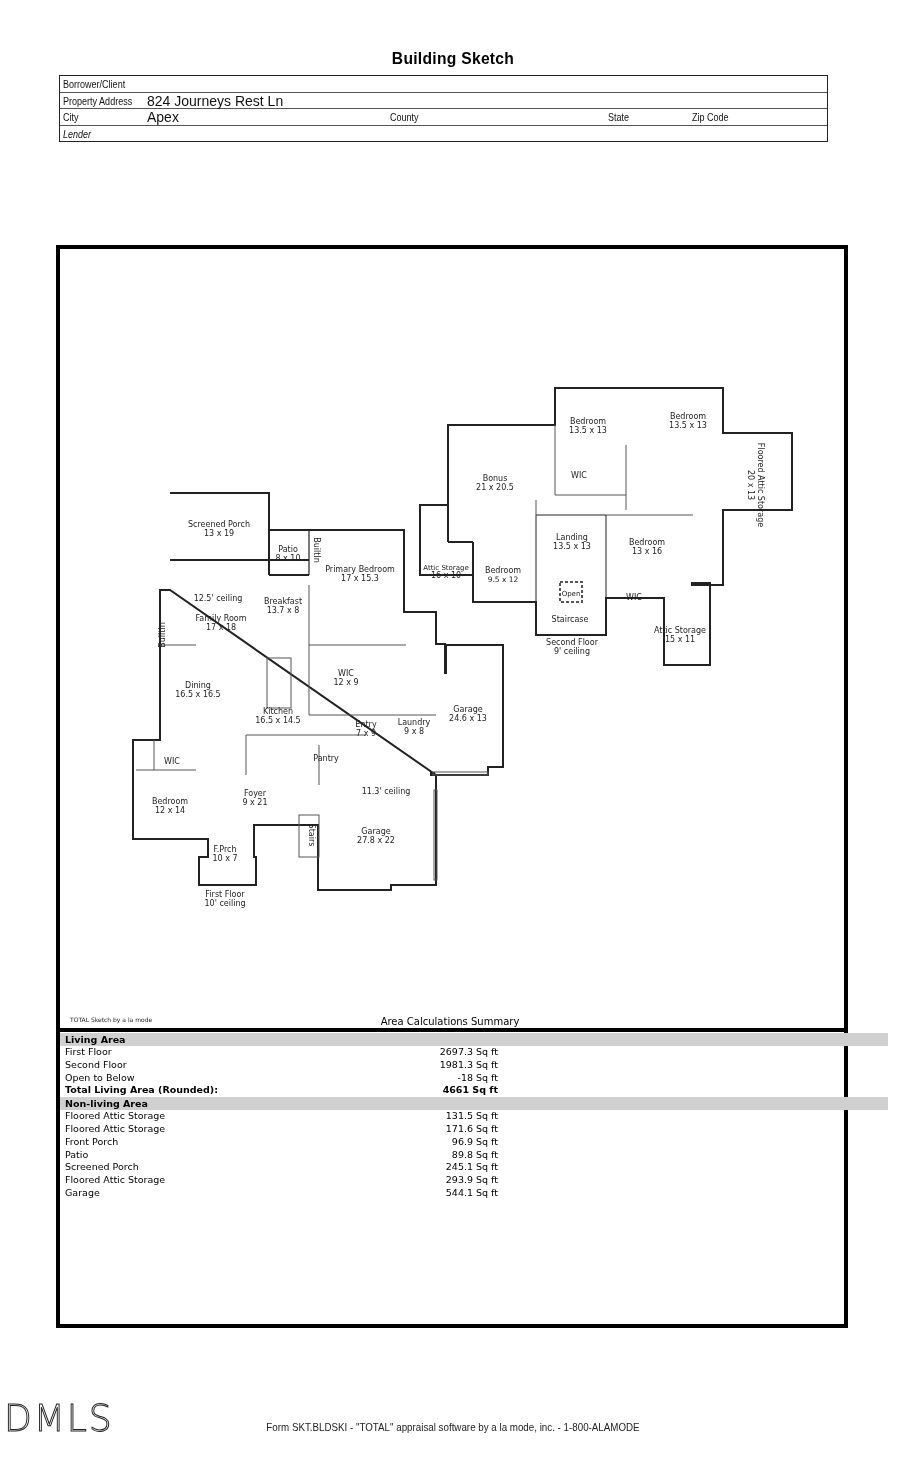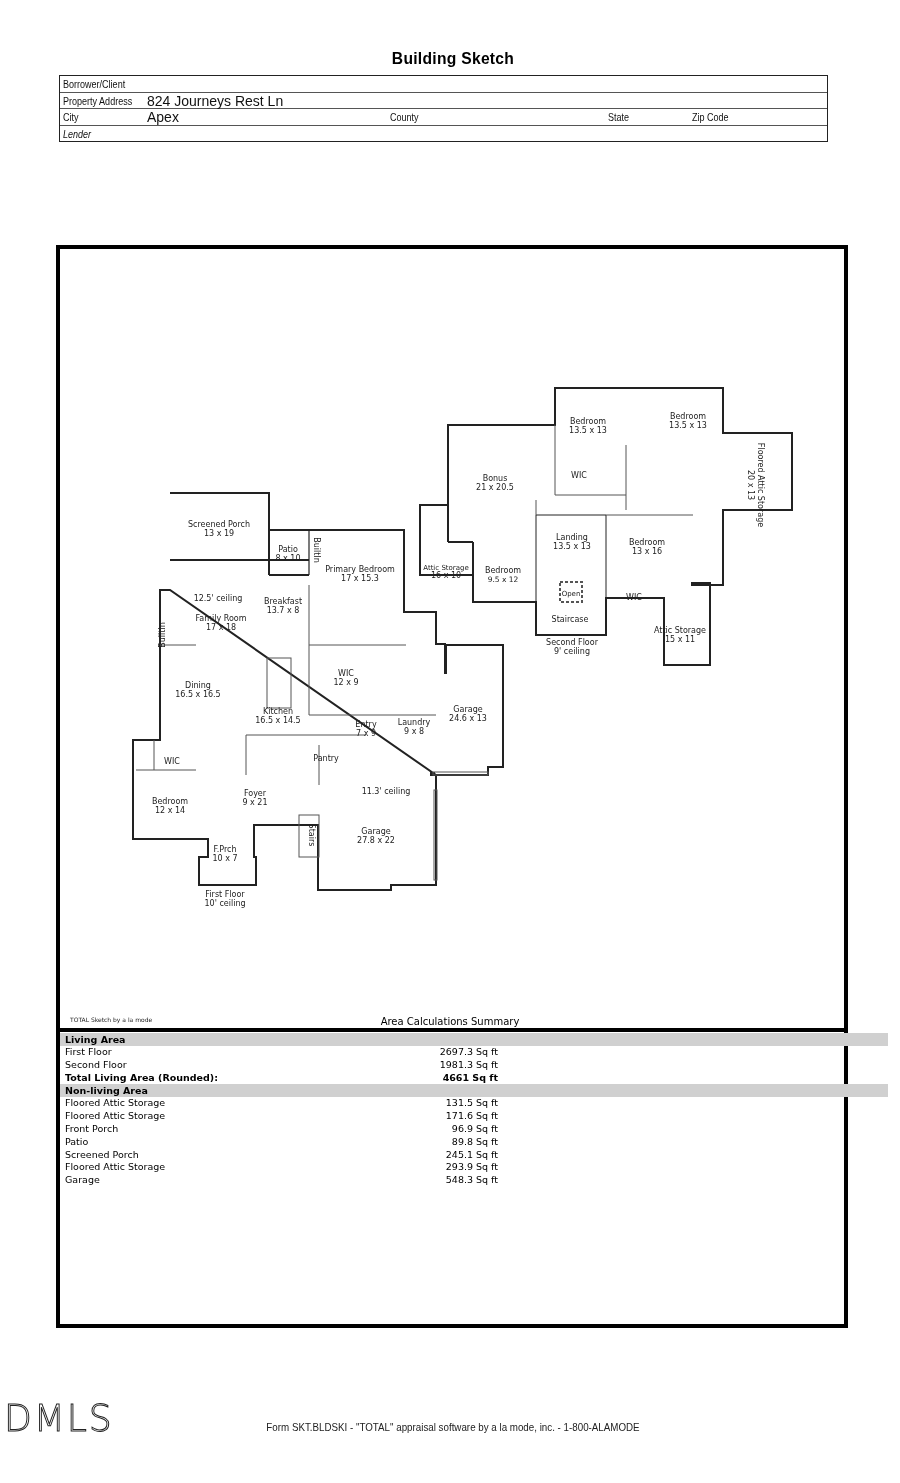--- a/index.html
+++ b/index.html
@@ -169,20 +169,24 @@
 <div class="calc">
   <div class="sec">Living Area</div>
   <div class="r">
       <span class="n">First Floor</span>
       <span class="a">2697.3 Sq ft</span>
     </div>
   <div class="r">
       <span class="n">Second Floor</span>
       <span class="a">1981.3 Sq ft</span>
     </div>
+  <div class="r">
+      <span class="n">Open to Below</span>
+      <span class="a">-18 Sq ft</span>
+    </div>
   <div class="r b">
       <span class="n">Total Living Area (Rounded):</span>
       <span class="a">4661 Sq ft</span>
     </div>
   <div class="sec">Non-living Area</div>
   <div class="r">
       <span class="n">Floored Attic Storage</span>
       <span class="a">131.5 Sq ft</span>
     </div>
   <div class="r">
@@ -200,18 +204,18 @@
   <div class="r">
       <span class="n">Screened Porch</span>
       <span class="a">245.1 Sq ft</span>
     </div>
   <div class="r">
       <span class="n">Floored Attic Storage</span>
       <span class="a">293.9 Sq ft</span>
     </div>
   <div class="r">
       <span class="n">Garage</span>
-      <span class="a">548.3 Sq ft</span>
+      <span class="a">544.1 Sq ft</span>
     </div>
 </div>
 
 <div class="logo">DMLS</div>
 <div class="footer">Form SKT.BLDSKI - "TOTAL" appraisal software by a la mode, inc. - 1-800-ALAMODE</div>
 
 </body></html>

